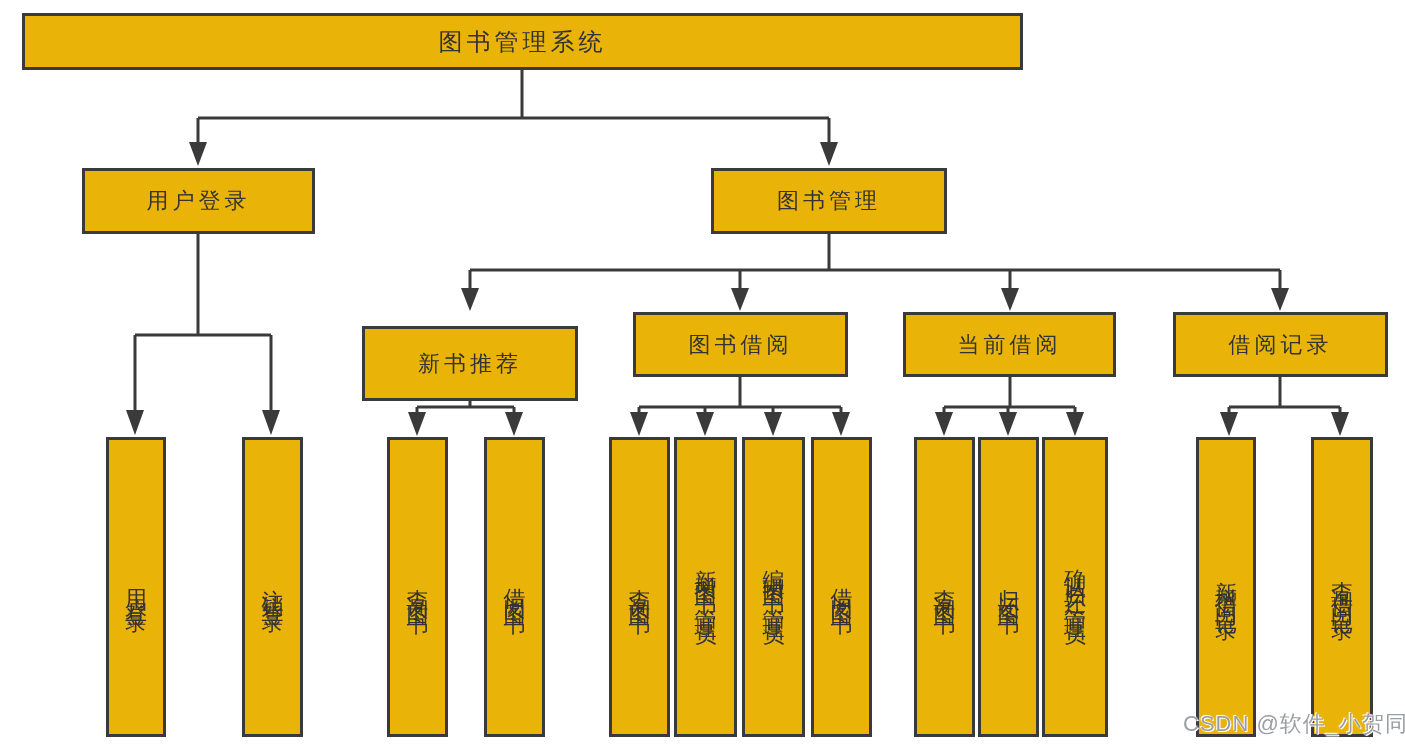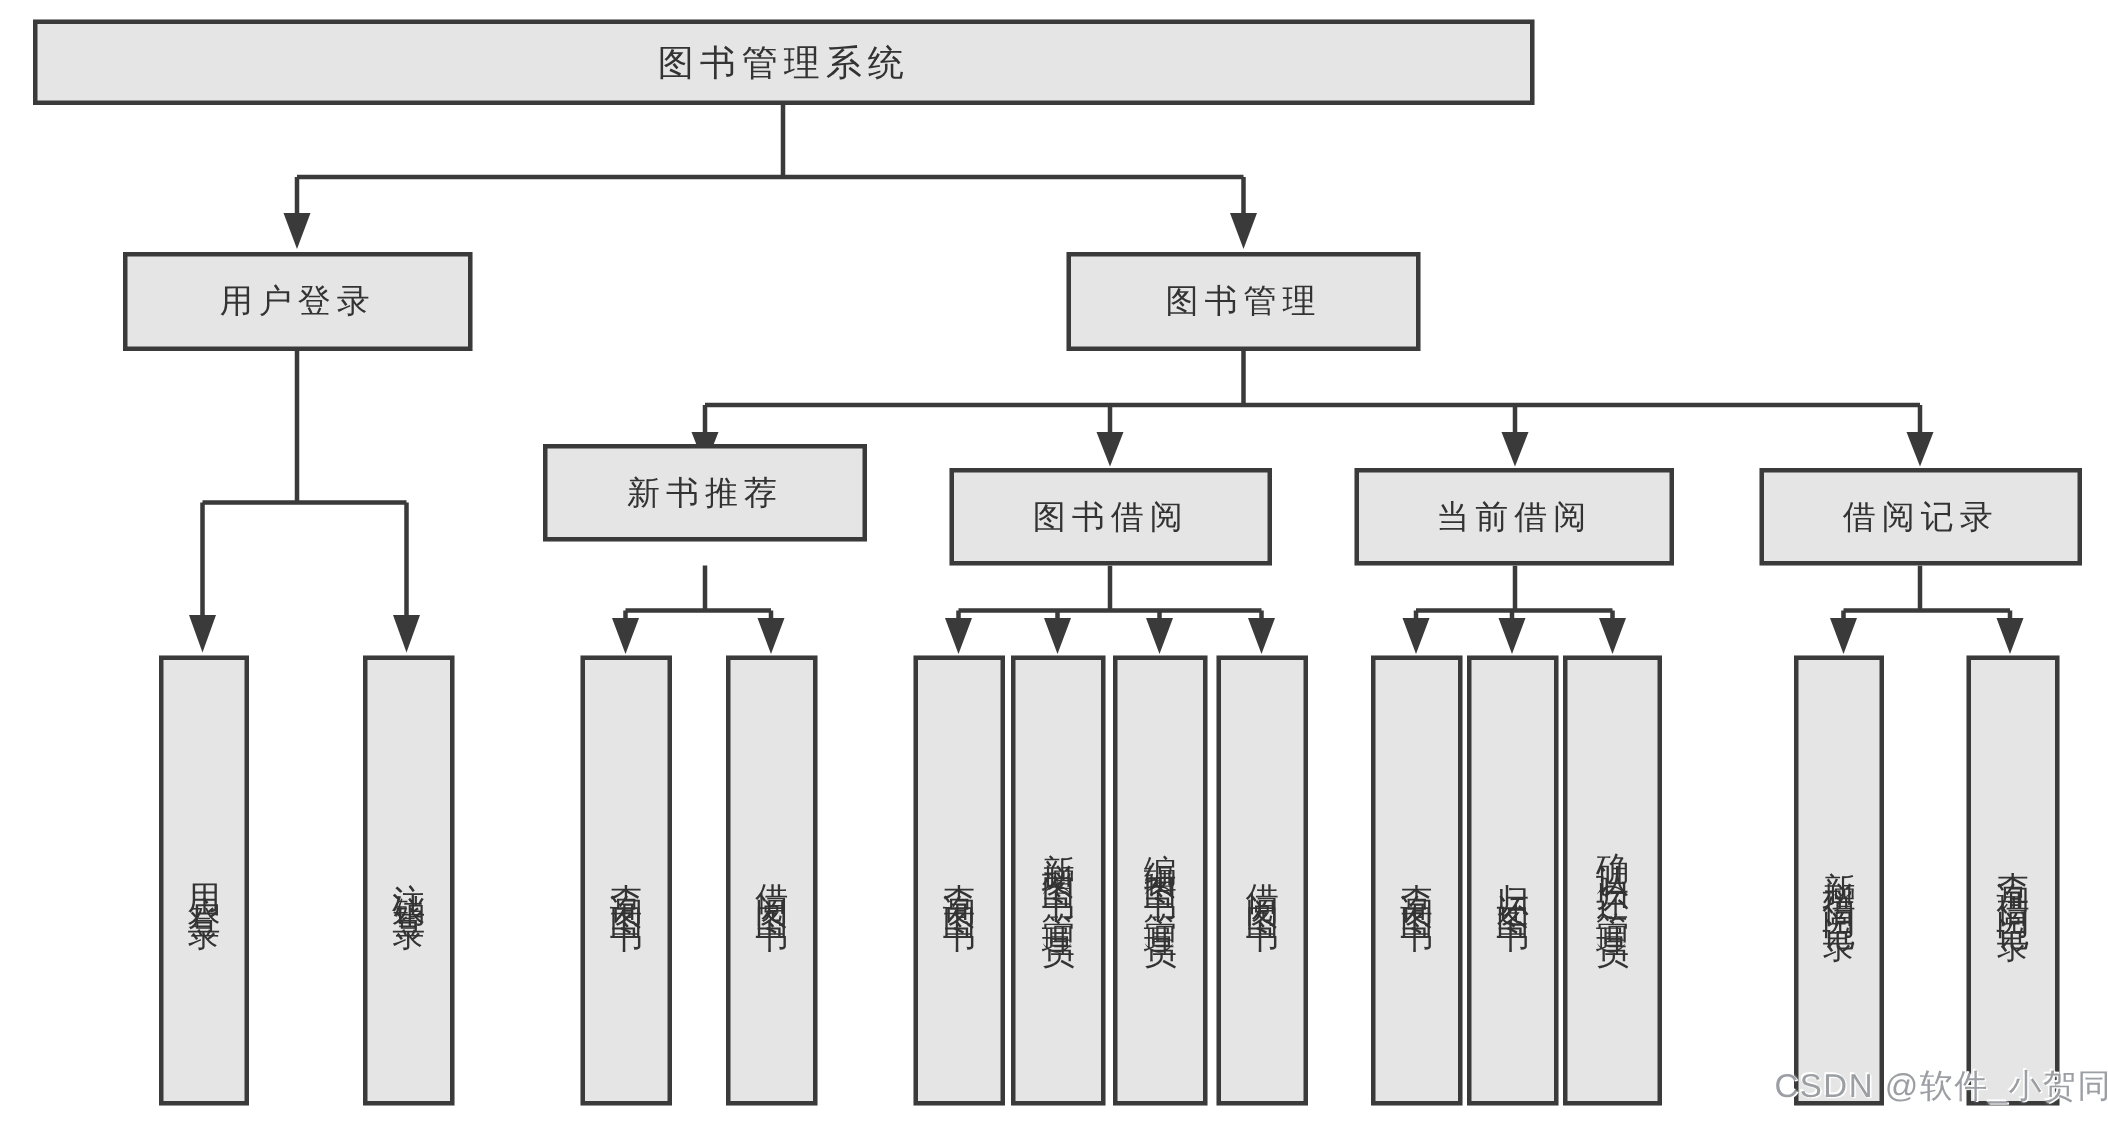--- a/index.html
+++ b/index.html
@@ -18,21 +18,21 @@
   svg.connectors {
     position: absolute;
     left: 0;
     top: 0;
     z-index: 1;
   }
   .box {
     position: absolute;
     box-sizing: border-box;
     border: 3px solid #3a3a3a;
-    background: #e5e5e5;
+    background: #eab308;
     display: flex;
     align-items: center;
     justify-content: center;
     color: #333333;
     z-index: 2;
   }
   .box.h {
     font-size: 22px;
     letter-spacing: 4px;
     white-space: nowrap;
@@ -135,21 +135,21 @@
     <span>图书管理系统</span>
   </div>
 
   <div class="box h" style="left:82px; top:168px; width:233px; height:66px;">
     <span>用户登录</span>
   </div>
   <div class="box h" style="left:711px; top:168px; width:236px; height:66px;justify-content:center;">
     <span>图书管理</span>
   </div>
 
-  <div class="box h" style="left:362px; top:296px; width:216px; height:65px;">
+  <div class="box h" style="left:362px; top:326px; width:216px; height:75px;">
     <span>新书推荐</span>
   </div>
   <div class="box h" style="left:903px; top:312px; width:213px; height:65px;">
     <span>当前借阅</span>
   </div>
   <div class="box h" style="left:633px; top:312px; width:215px; height:65px;">
     <span>图书借阅</span>
   </div>
   <div class="box h" style="left:1173px; top:312px; width:215px; height:65px;">
     <span>借阅记录</span>

